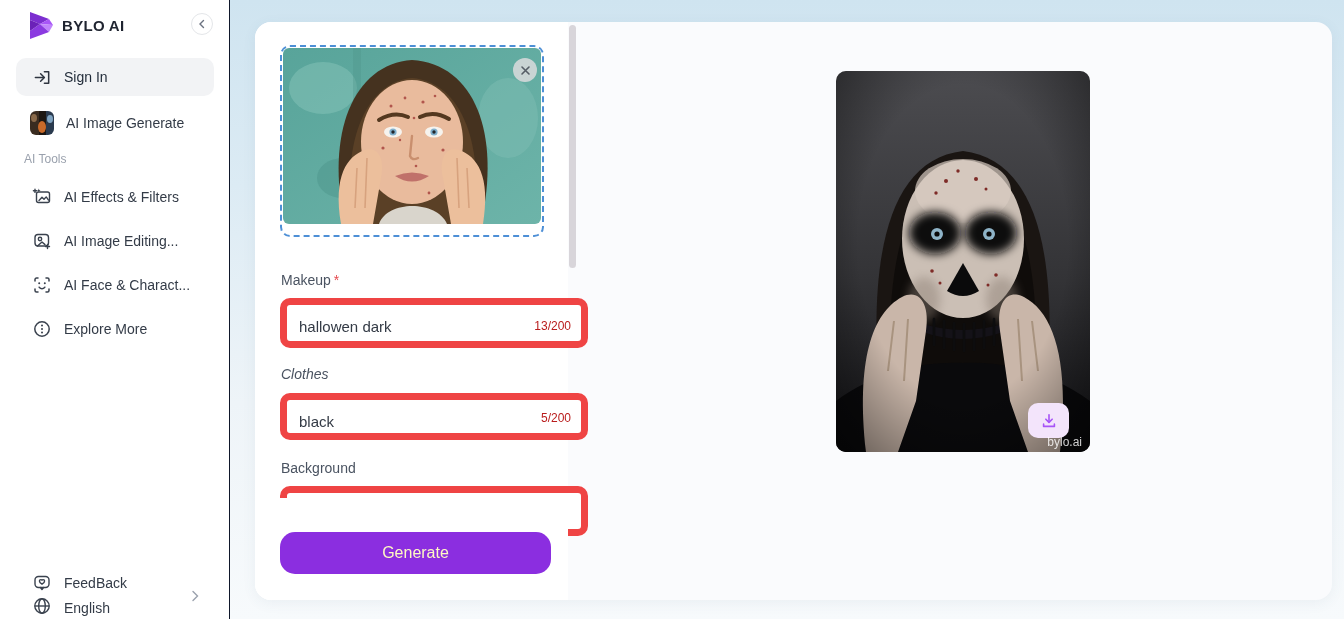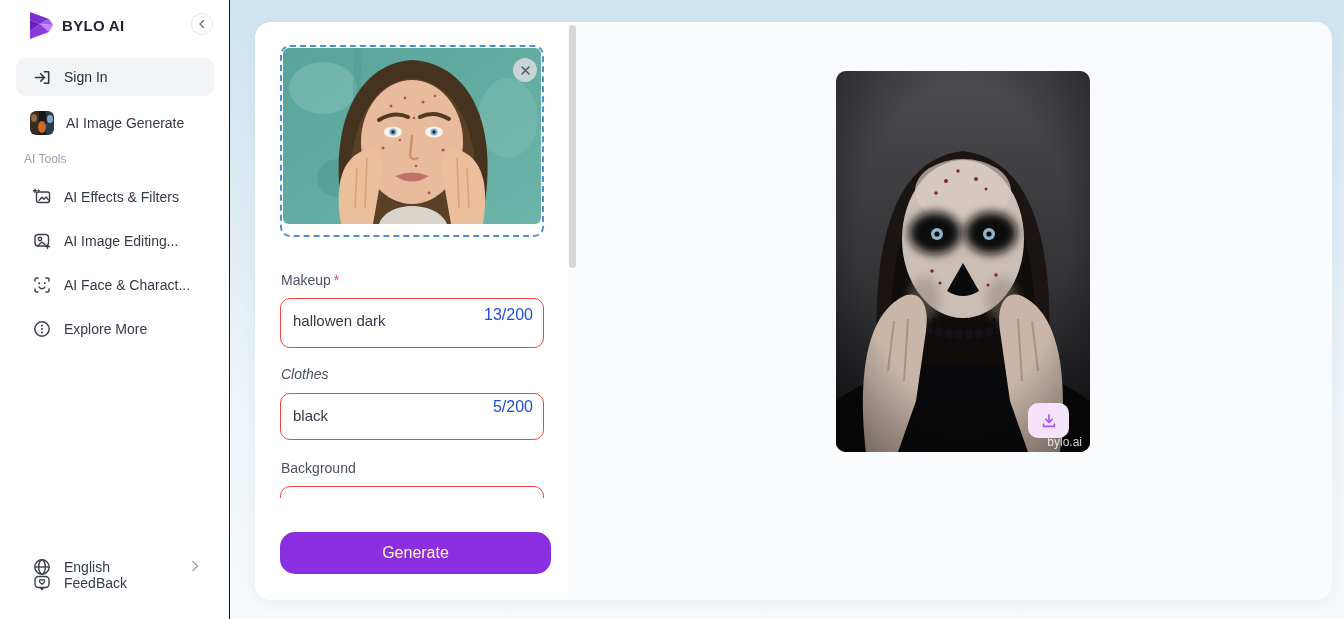--- a/index.html
+++ b/index.html
@@ -31,24 +31,24 @@
 
   
   .dropzone { position:absolute; left:25px; top:23px; width:264px; height:192px; border:2px dashed #4d8fd6; border-radius:10px; cursor:pointer; }
   .upload-preview { position:absolute; left:1px; top:1px; width:258px; height:176px; border-radius:6px; overflow:hidden; }
   .remove-btn { position:absolute; left:231px; top:11px; width:24px; height:24px; border-radius:50%;
                 background:rgba(215,217,219,.88); display:flex; align-items:center; justify-content:center; cursor:pointer; z-index:3; }
 
   
   .field-label { position:absolute; left:26px; font-size:14px; color:#4a5361; }
   .req { color:#e5484d; margin-left:3px; }
-  .input-box { position:absolute; left:25px; width:264px; background:#fff; border:1px solid #ef4444; border-radius:10px; }
+  .input-box { position:absolute; left:25px; width:308px; background:#fff; border:7px solid #ef4444; border-radius:10px; }
   .input-box textarea { width:100%; height:100%; border:none; outline:none; resize:none; background:transparent;
                         font-family:inherit; font-size:15px; color:#333a45; padding:13px 12px 0 12px; }
-  .counter { position:absolute; right:10px; bottom:23px; font-size:16px; color:#1d4ed8; }
+  .counter { position:absolute; right:10px; bottom:8px; font-size:12px; color:#b91c1c; }
 
   .panel-footer { position:absolute; left:0; bottom:0; width:313px; height:102px; background:#fff; border-radius:0 0 0 16px; z-index:5; }
   .generate-btn { position:absolute; left:25px; top:34px; width:271px; height:42px; border:none; border-radius:15px;
                   background:#8b2ee0; color:#fef9c3; font-size:16px; font-family:inherit; cursor:pointer; }
 
   
   .result-image { position:absolute; left:581px; top:49px; width:254px; height:381px; border-radius:10px; overflow:hidden; }
   .download-btn { position:absolute; right:21px; bottom:14px; width:41px; height:35px; border-radius:10px; background:#f3e4fb;
                   display:flex; align-items:center; justify-content:center; cursor:pointer; }
   .watermark { position:absolute; right:8px; bottom:3px; font-size:12px; color:rgba(255,255,255,.8); }
@@ -166,21 +166,21 @@
             <g fill="none" stroke="#3a424e" stroke-width="1.4" stroke-linecap="round" stroke-linejoin="round">
               <rect x="3" y="3.5" width="14" height="11" rx="3.5"></rect>
               <path d="M8.5 14.5l1.5 2 1.5-2"></path>
               <path d="M10 11.2s-2.6-1.5-2.6-3.1c0-.9.7-1.5 1.5-1.5.5 0 .9.2 1.1.6.2-.4.6-.6 1.1-.6.8 0 1.5.6 1.5 1.5 0 1.6-2.6 3.1-2.6 3.1z"></path>
             </g>
           </svg>
       </span>
       <span class="lbl">FeedBack</span>
     </div>
 
-    <div class="side-item" style="top:548px;">
+    <div class="side-item" style="top:578px;align-items:flex-end;">
       <span class="ic">
         <svg width="20" height="20" viewBox="0 0 20 20">
             <g fill="none" stroke="#3a424e" stroke-width="1.4">
               <circle cx="10" cy="10" r="7.2"></circle>
               <path d="M2.8 10h14.4"></path>
               <ellipse cx="10" cy="10" rx="3.3" ry="7.2"></ellipse>
             </g>
           </svg>
       </span>
       <span class="lbl">English</span>

